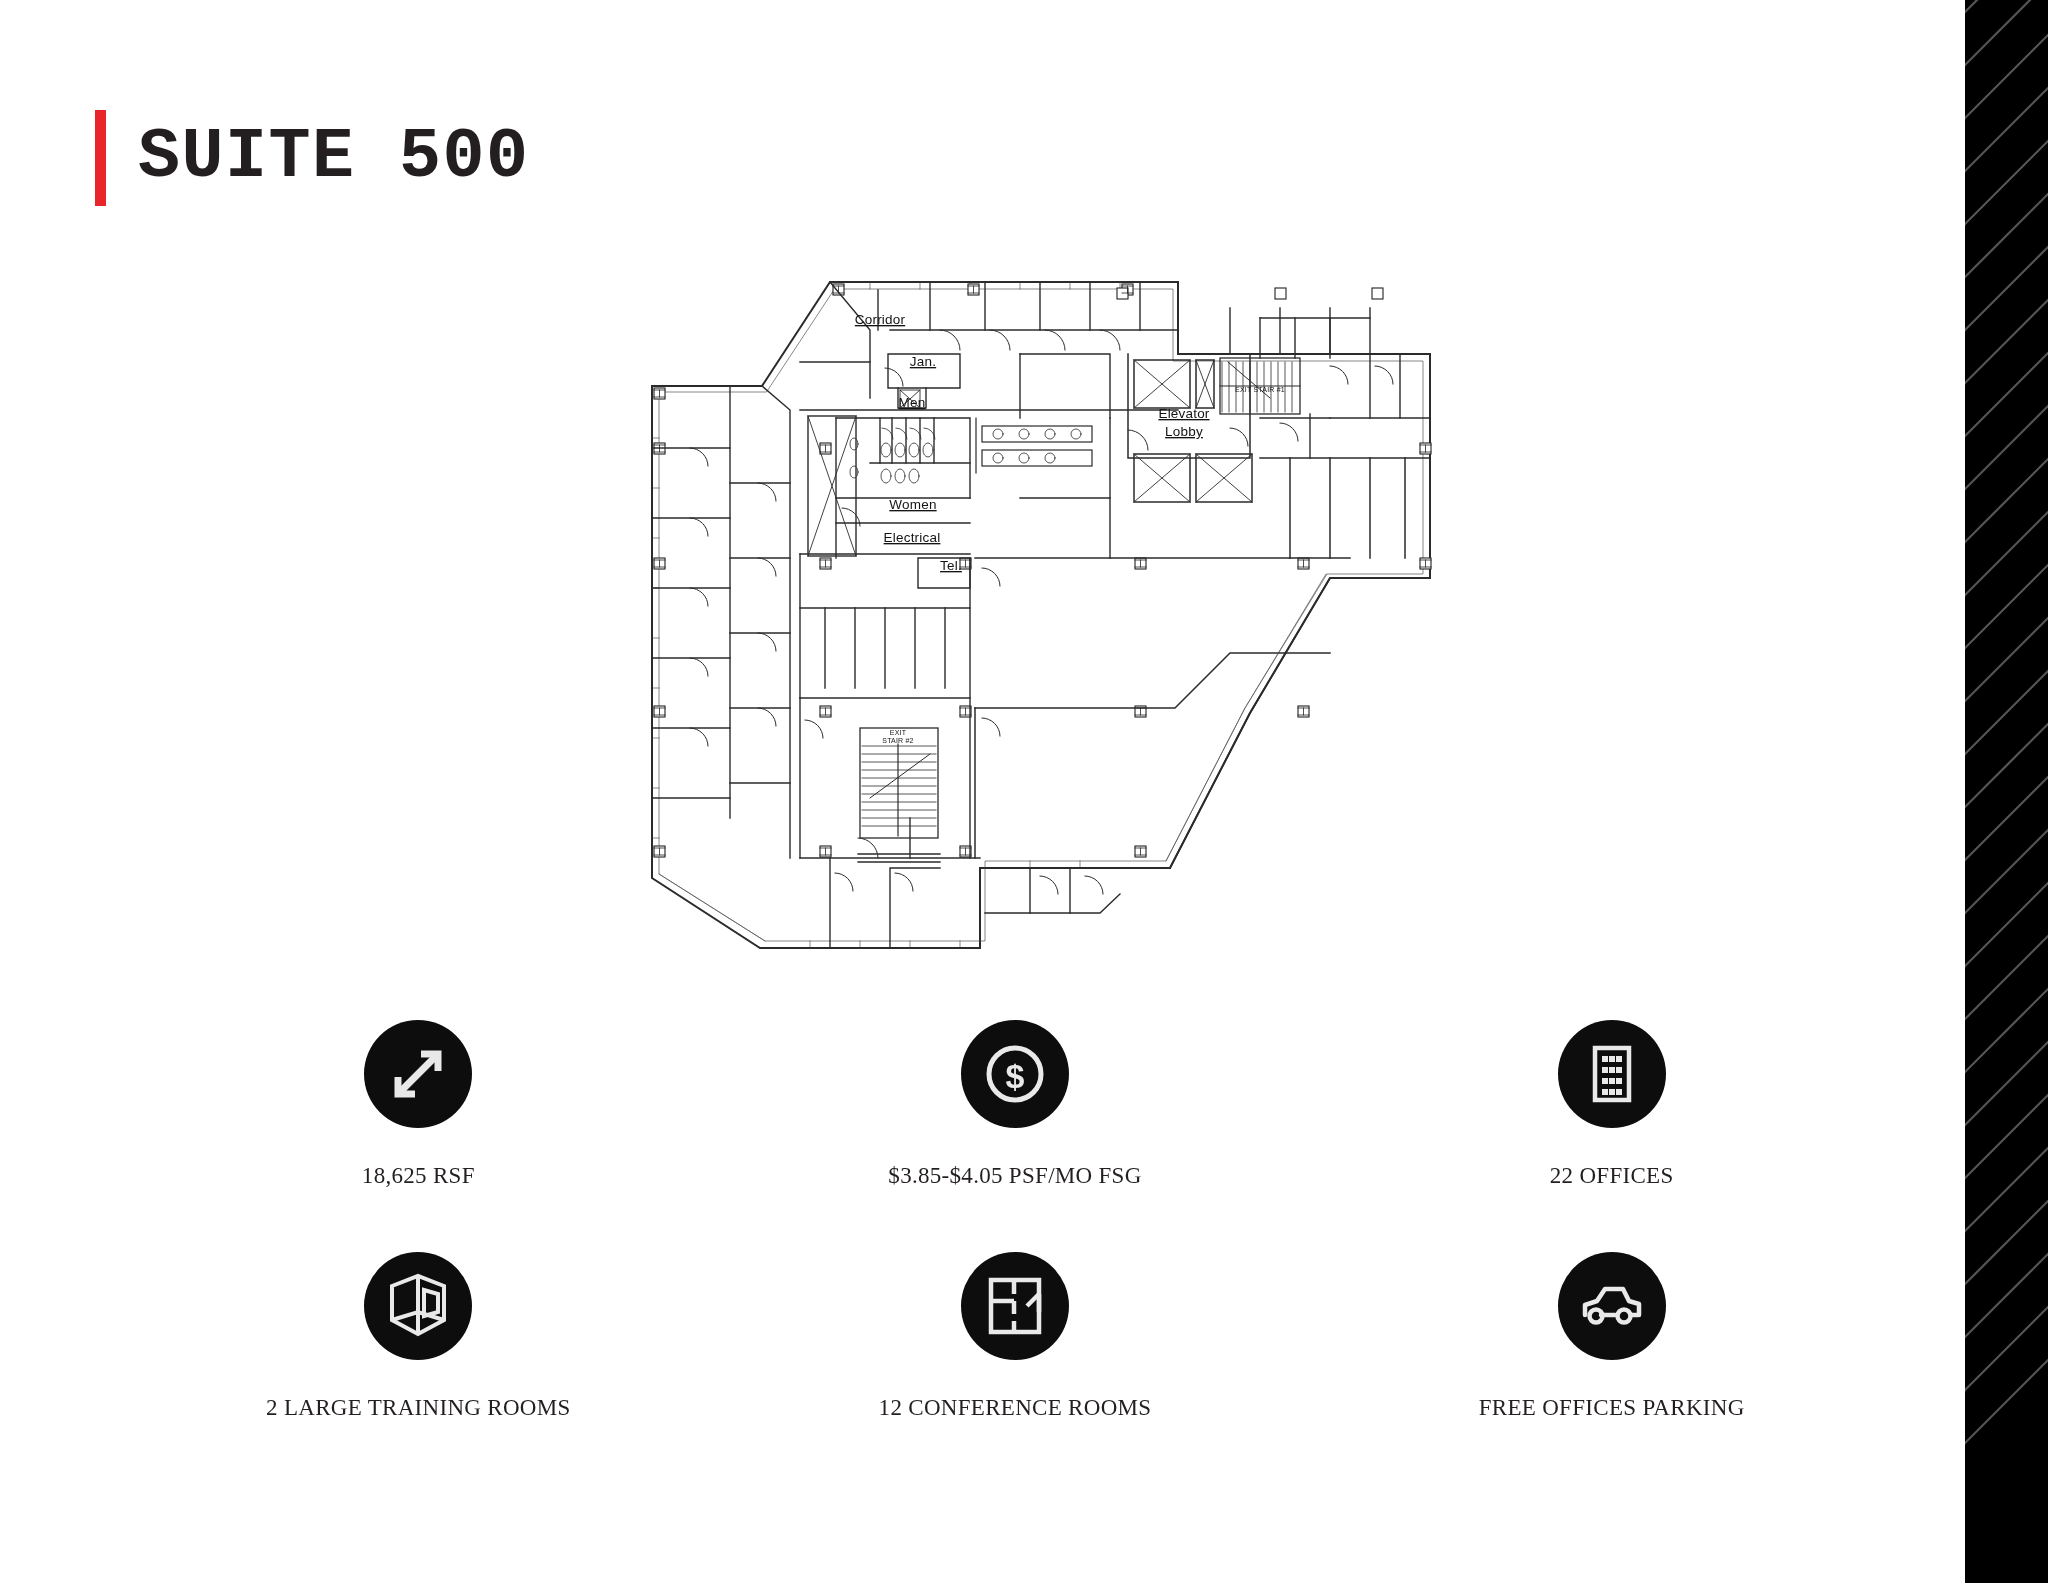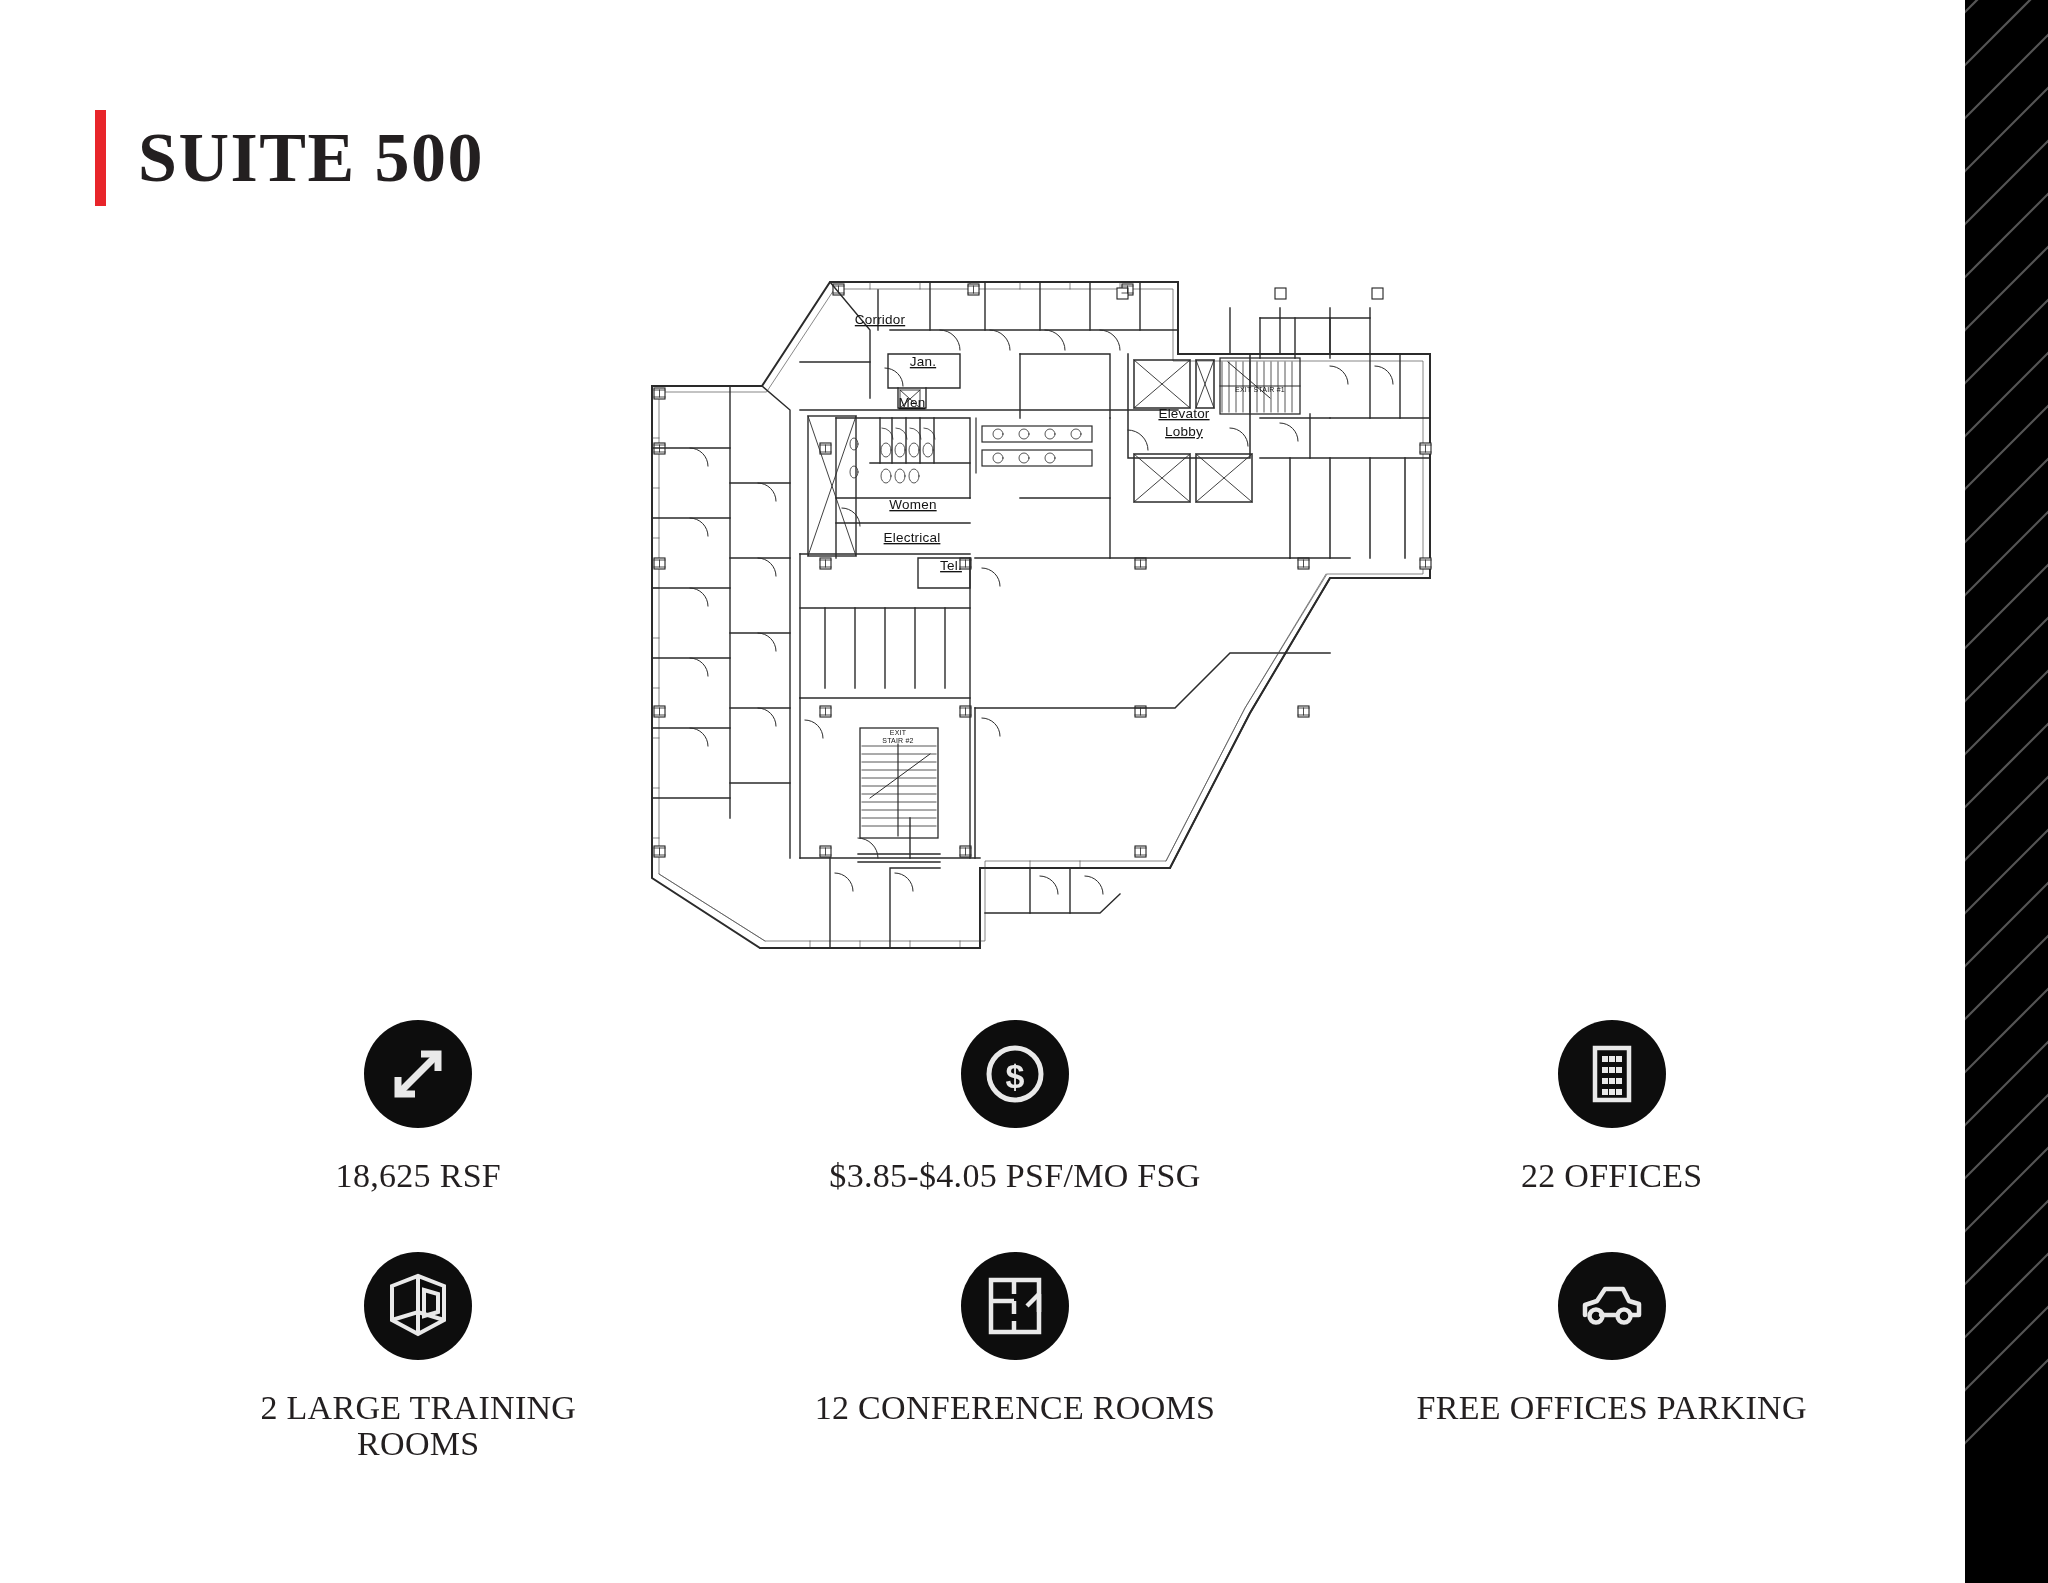--- a/index.html
+++ b/index.html
@@ -28,21 +28,21 @@
     display: flex;
     align-items: stretch;
   }
   .title-rule {
     width: 11px;
     background: #e8252a;
     margin-right: 32px;
     align-self: stretch;
   }
   .title-text {
-    font-family: Liberation Serif, serif;
+    font-family: Liberation Mono, monospace;
     font-size: 70px;
     font-weight: 700;
     letter-spacing: 1.5px;
     color: #231f20;
     line-height: 96px;
     white-space: nowrap;
   }
 
   
   .floorplan-wrap {
@@ -94,21 +94,21 @@
     background: #0d0d0d;
     display: flex;
     align-items: center;
     justify-content: center;
     flex: none;
   }
   .feature-icon svg { display: block; }
   .feature-label {
     margin-top: 30px;
     font-family: "Liberation Serif", serif;
-    font-size: 34px;
+    font-size: 23px;
     color: #231f20;
     text-align: center;
     line-height: 36px;
     letter-spacing: 0.3px;
     max-width: 420px;
   }
 
   
   .band {
     position: absolute;

